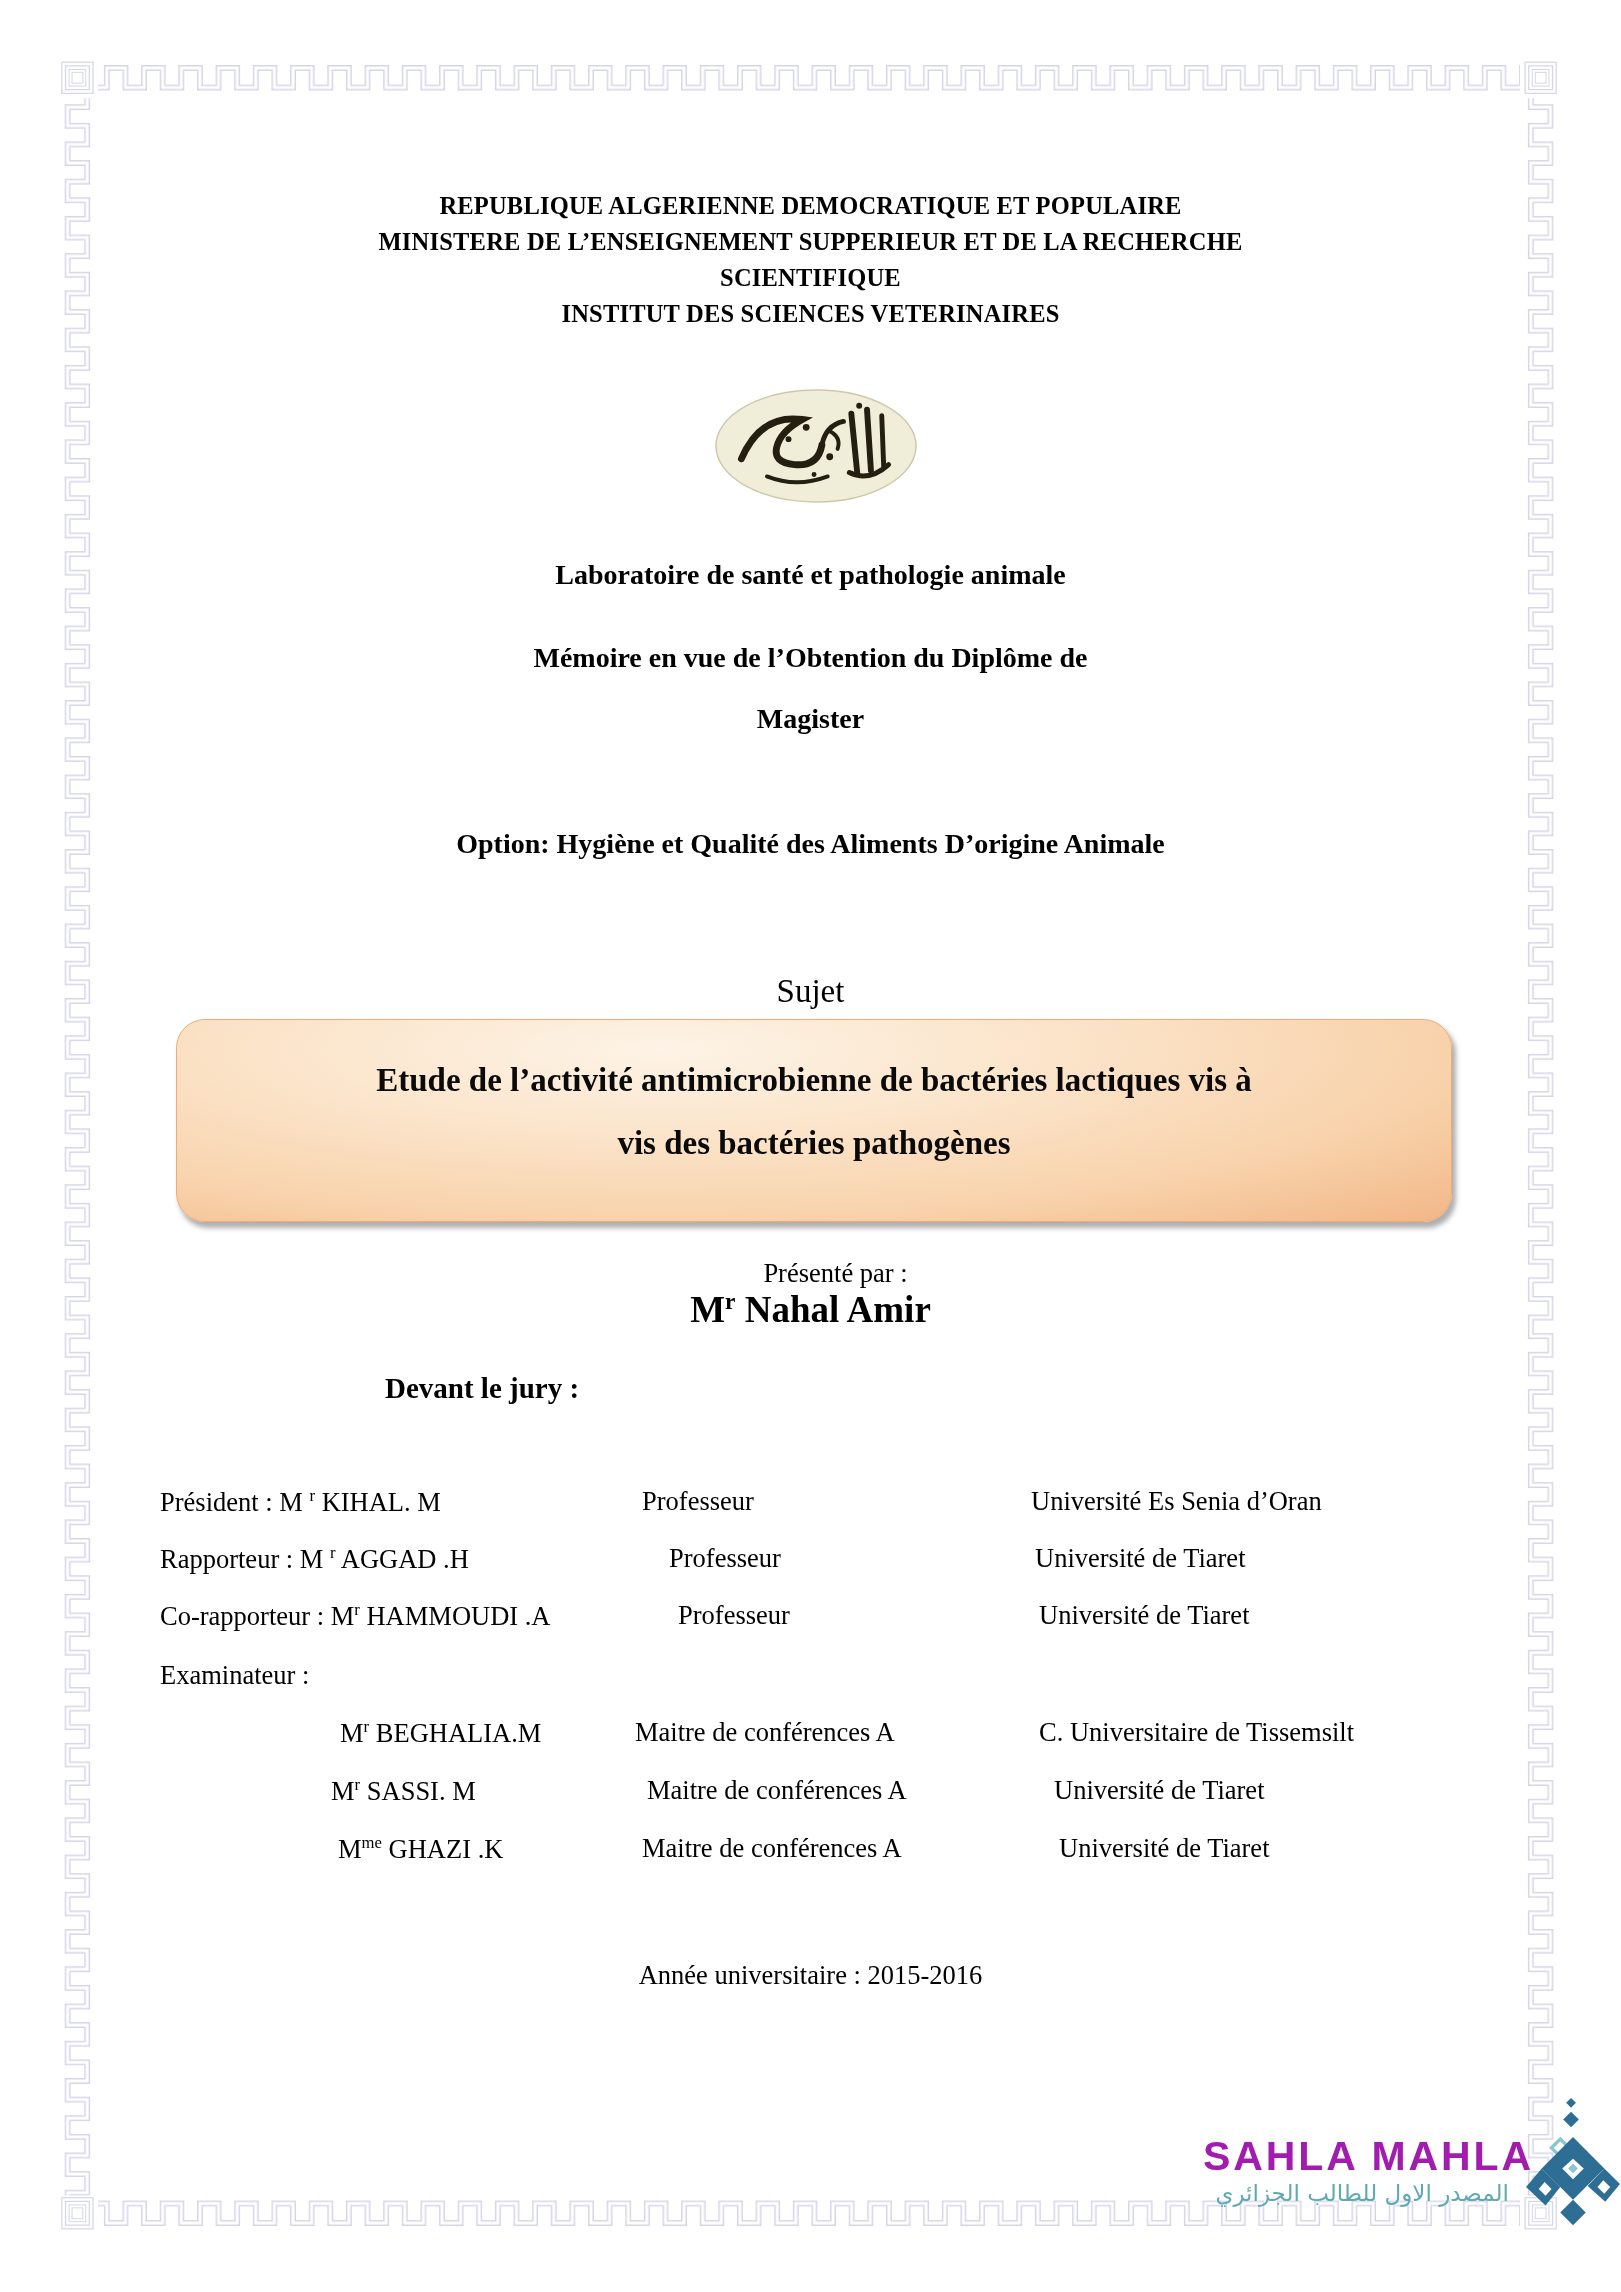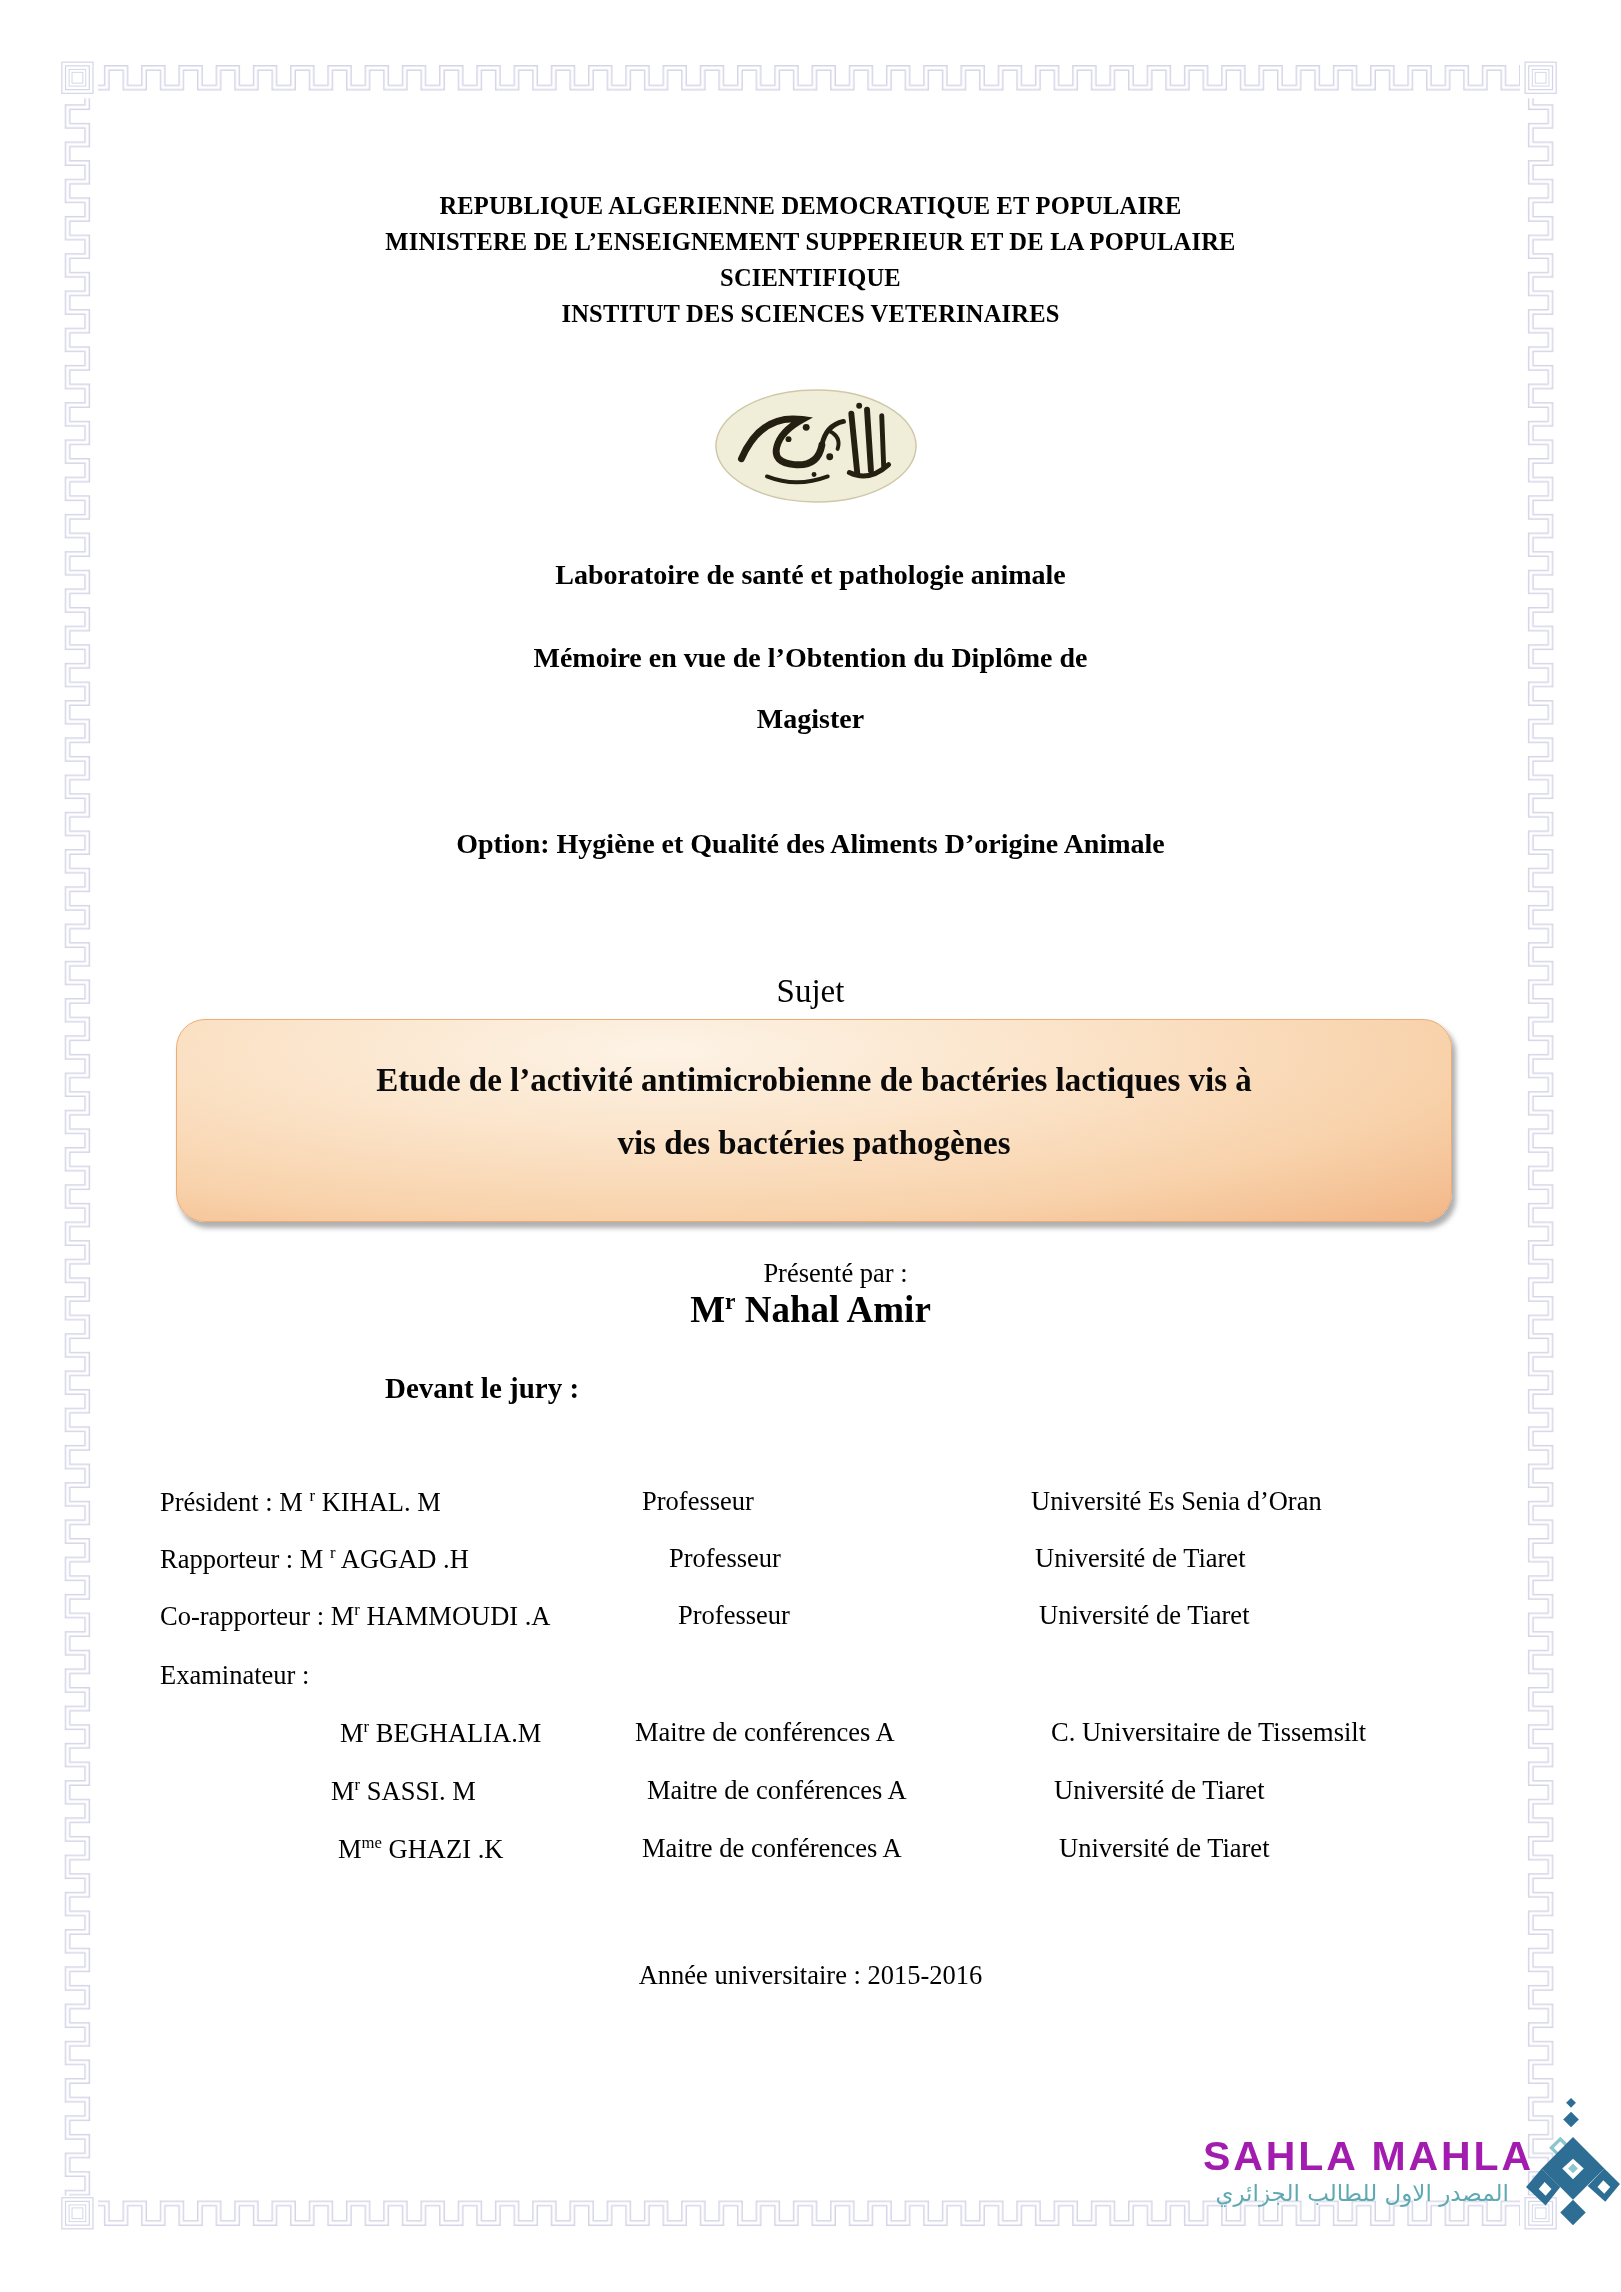--- a/index.html
+++ b/index.html
@@ -41,21 +41,21 @@
 
   
   .jury-heading { left:385px; top:1372px; font-size:29px; font-weight:bold; }
   .row  { position:absolute; left:0; width:100%; font-size:26.5px; }
   .row .c1, .row .c2, .row .c3 { position:absolute; white-space:nowrap; }
   sup.small { font-size:16.7px; }
   .jr1 { top:1486px; } .jr1 .c1{left:160px;} .jr1 .c2{left:642px;} .jr1 .c3{left:1031px;}
   .jr2 { top:1543px; } .jr2 .c1{left:160px;} .jr2 .c2{left:669px;} .jr2 .c3{left:1035px;}
   .jr3 { top:1600px; } .jr3 .c1{left:160px;} .jr3 .c2{left:678px;} .jr3 .c3{left:1039px;}
   .examinateur { left:160px; top:1660px; font-size:26.5px; }
-  .er1 { top:1717px; } .er1 .c1{left:340px;} .er1 .c2{left:635px;} .er1 .c3{left:1039px;margin-left:12px;}
+  .er1 { top:1717px; } .er1 .c1{left:340px;} .er1 .c2{left:635px;} .er1 .c3{left:1039px;}
   .er2 { top:1775px; } .er2 .c1{left:331px;} .er2 .c2{left:647px;} .er2 .c3{left:1054px;}
   .er3 { top:1833px; } .er3 .c1{left:338px;} .er3 .c2{left:642px;} .er3 .c3{left:1059px;}
 
   .year-line { top:1960px; font-size:26.5px; }
 
   
   .brand {
     left:1108px; top:2133px; width:426px; text-align:right;
     font-family:"Liberation Sans", sans-serif; font-weight:bold;
     font-size:41px; letter-spacing:2.9px; color:#a21caf; white-space:nowrap;
@@ -124,21 +124,21 @@
     <g>
       <rect x="1558" y="2244" width="28" height="28" fill="none" stroke="#d5d5e8" stroke-width="5"></rect>
       <rect x="1558" y="2244" width="28" height="28" fill="none" stroke="#ffffff" stroke-width="2.5"></rect>
       <rect x="1565" y="2251" width="14" height="14" fill="none" stroke="#d5d5e8" stroke-width="4"></rect>
       <rect x="1565" y="2251" width="14" height="14" fill="none" stroke="#ffffff" stroke-width="2"></rect>
     </g>
   </svg>
 
   <div class="abs center header">
     <div>REPUBLIQUE ALGERIENNE DEMOCRATIQUE ET POPULAIRE</div>
-    <div>MINISTERE DE L’ENSEIGNEMENT SUPPERIEUR ET DE LA POPULAIRE</div>
+    <div>MINISTERE DE L’ENSEIGNEMENT SUPPERIEUR ET DE LA RECHERCHE</div>
     <div>SCIENTIFIQUE</div>
     <div>INSTITUT DES SCIENCES VETERINAIRES</div>
   </div>
 
   <svg class="abs" style="left:712px;top:386px" width="208" height="120" viewBox="0 0 212 122">
     <ellipse cx="106" cy="61" rx="102" ry="57" fill="#f0edd9" stroke="#cfc8a8" stroke-width="1.5"></ellipse>
     <g fill="none" stroke="#241f10" stroke-linecap="round">
       <path d="M30,74 Q50,28 92,34 Q70,46 66,62 Q62,78 84,80 Q108,82 112,60" stroke-width="7"></path>
       <path d="M112,60 Q116,40 134,36" stroke-width="5"></path>
       <path d="M142,28 L148,88" stroke-width="6"></path>

